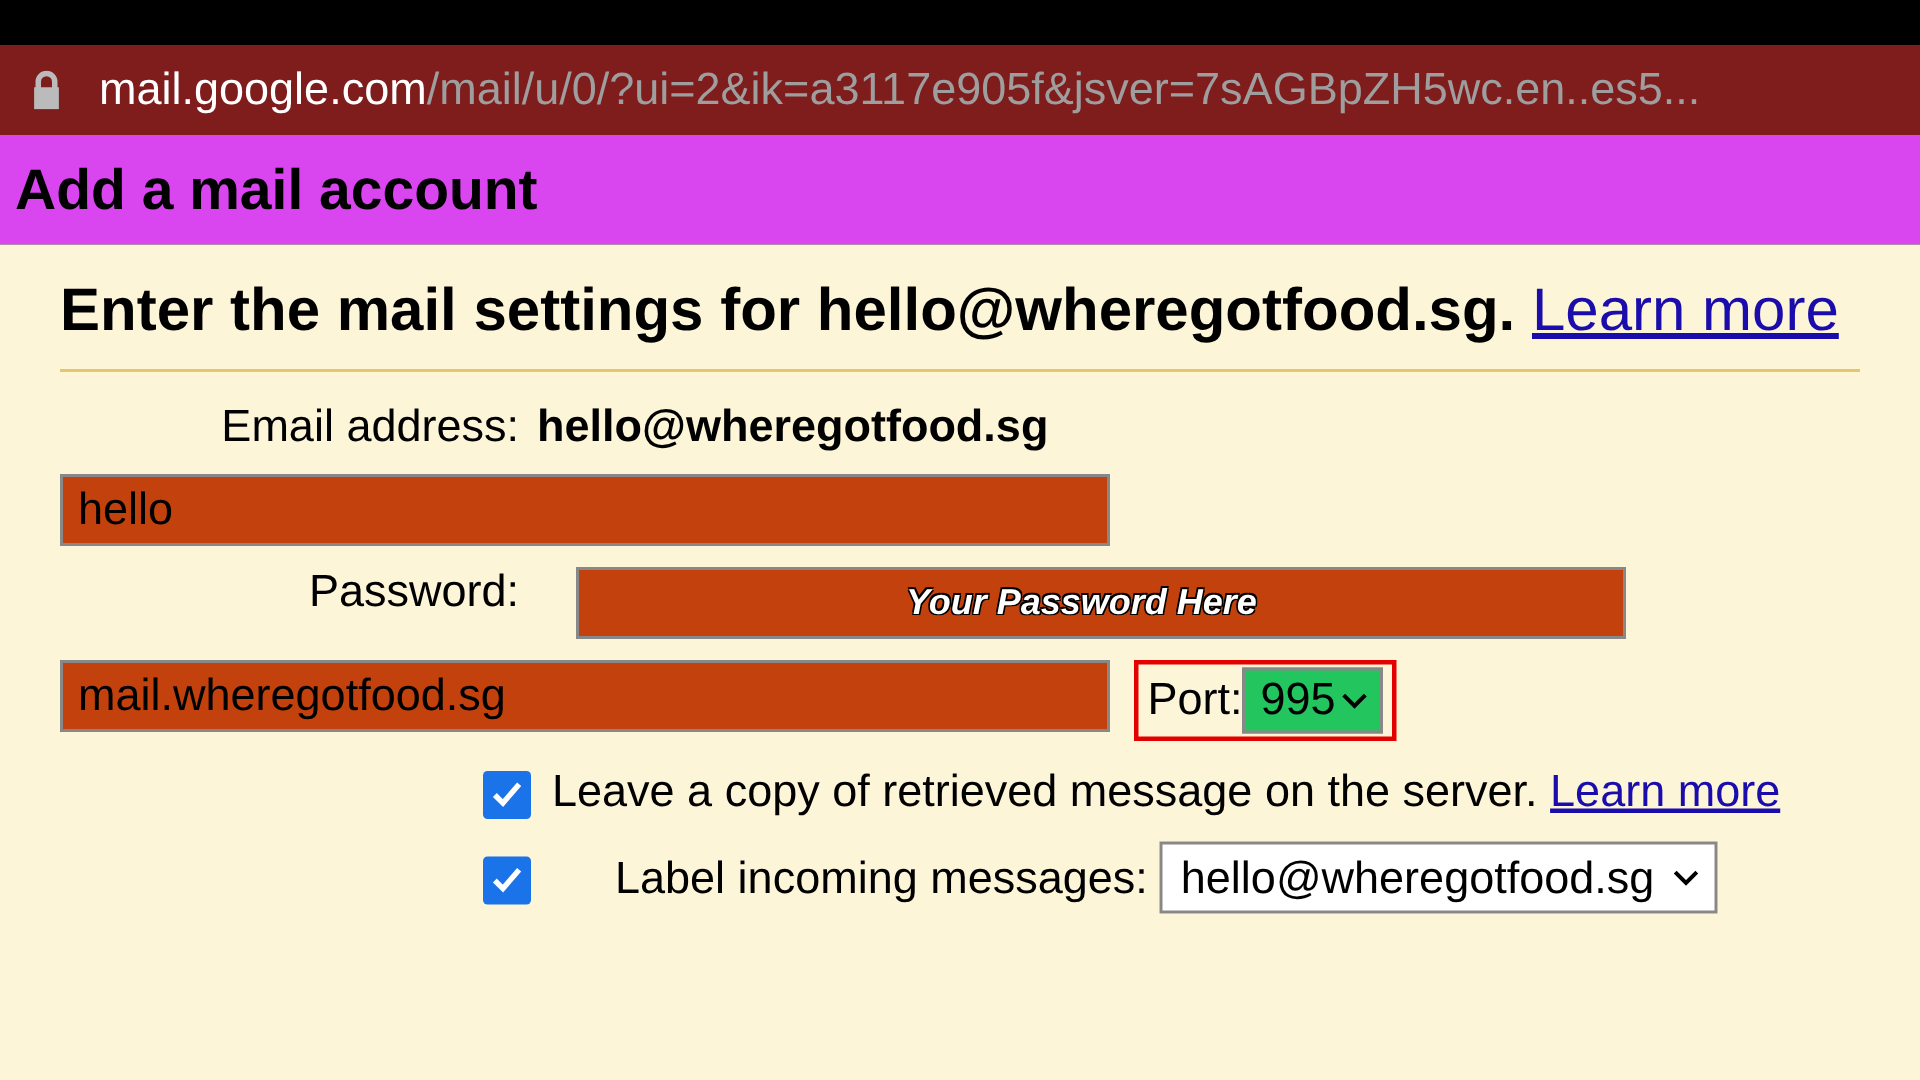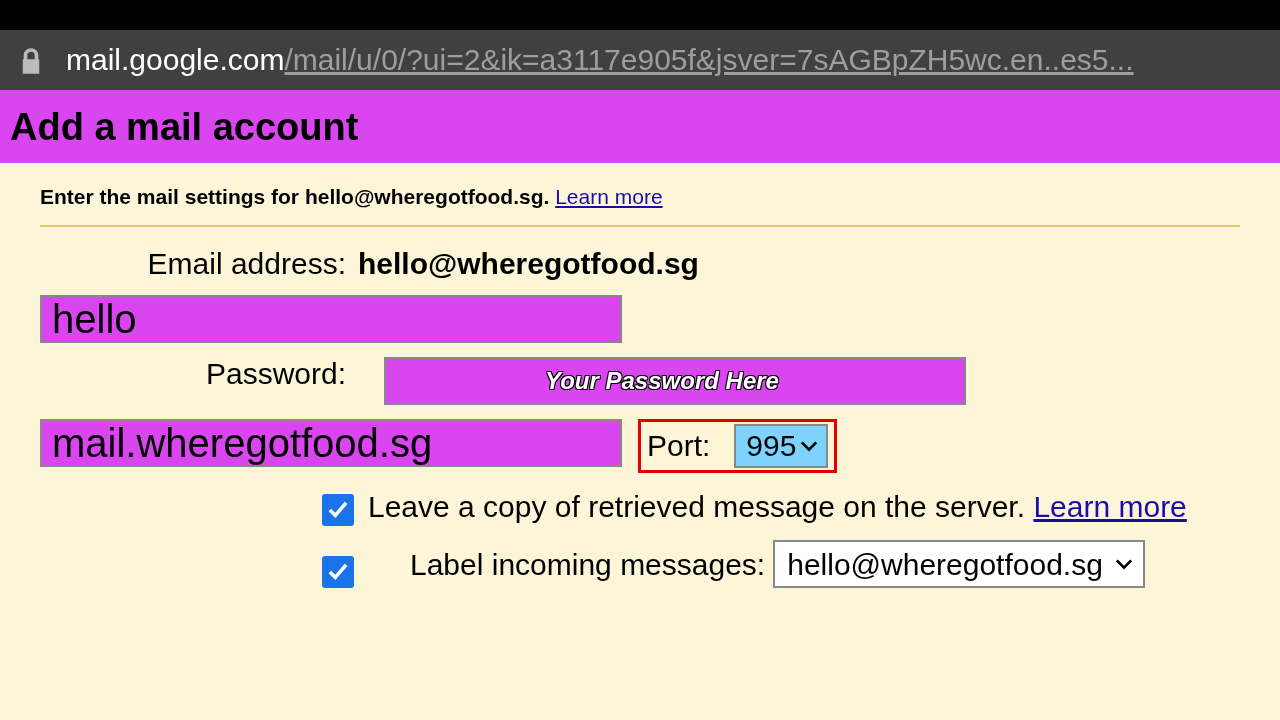--- a/index.html
+++ b/index.html
@@ -8,53 +8,53 @@
   background: #000;
   width: 1280px;
   height: 720px;
   overflow: hidden;
 }
 .topbar {
   background: #000;
   height: 30px;
 }
 .addrbar {
-  background: #404040;
+  background: #7f1d1d;
   height: 60px;
   display: flex;
   align-items: center;
   padding: 0 20px;
   font-size: 30px;
   color: #fff;
 }
 .lock-icon {
   width: 22px;
   height: 26px;
   margin-right: 24px;
   display: inline-block;
 }
 .lock-icon svg { width: 100%; height: 100%; }
 .url-domain { color: #fff; }
-.url-path { color: #9e9e9e; text-decoration: underline; }
+.url-path { color: #9e9e9e; }
 .header {
   background: #d946ef;
   padding: 16px 10px 14px 10px;
 }
 .header-title {
   font-size: 38px;
   font-weight: bold;
   color: #000;
 }
 .content {
   background: #fdf5d8;
   padding: 22px 40px 40px 40px;
   height: 720px;
 }
 .instruction {
-  font-size: 21px;
+  font-size: 40px;
   font-weight: bold;
   color: #000;
 }
 .instruction a {
   color: #1a0dab;
   text-decoration: underline;
   font-weight: normal;
 }
 .hr-line {
   border: none;
@@ -68,25 +68,25 @@
   font-size: 30px;
 }
 .label {
   width: 318px;
   text-align: right;
   padding-right: 12px;
 }
 .value-bold { font-weight: bold; }
 .text-input {
   border: 2px solid #888;
-  background: #d946ef;
-  font-size: 40px;
+  background: #c2410c;
+  font-size: 30px;
   padding: 2px 10px;
   height: 48px;
-  width: 582px;
+  width: 700px;
 }
 .password-overlay {
   position: relative;
   padding-left: 26px;
 }
 .password-overlay .watermark {
   position: absolute;
   left: 50%;
   top: 50%;
   transform: translate(-50%, -50%);
@@ -97,41 +97,41 @@
   text-shadow: -1px -1px 0 #000, 1px -1px 0 #000, -1px 1px 0 #000, 1px 1px 0 #000;
   pointer-events: none;
 }
 .port-group {
   border: 3px solid #e30000;
   display: inline-flex;
   align-items: center;
   margin-left: 16px;
   padding: 2px 6px;
 }
-.port-label { font-size: 30px; margin-right: 24px; }
+.port-label { font-size: 30px; margin-right: 0; }
 .select-box {
   border: 2px solid #888;
-  background: #7dd3fc;
+  background: #22c55e;
   font-size: 30px;
   padding: 2px 30px 2px 10px;
   height: 44px;
   position: relative;
   display: inline-flex;
   align-items: center;
 }
 .select-box .chev {
   position: absolute;
   right: 8px;
   top: 50%;
   transform: translateY(-50%);
 }
 .chev svg { width: 18px; height: 12px; display: block; }
 .check-row {
   display: flex;
-  align-items: flex-end;
+  align-items: center;
   margin-bottom: 14px;
   padding-left: 282px;
   font-size: 30px;
 }
 .checkbox {
   width: 32px;
   height: 32px;
   background: #1a73e8;
   border-radius: 3px;
   display: flex;

